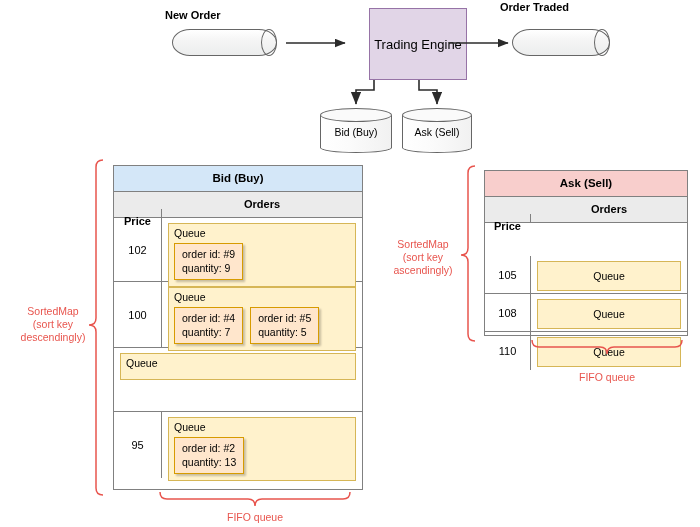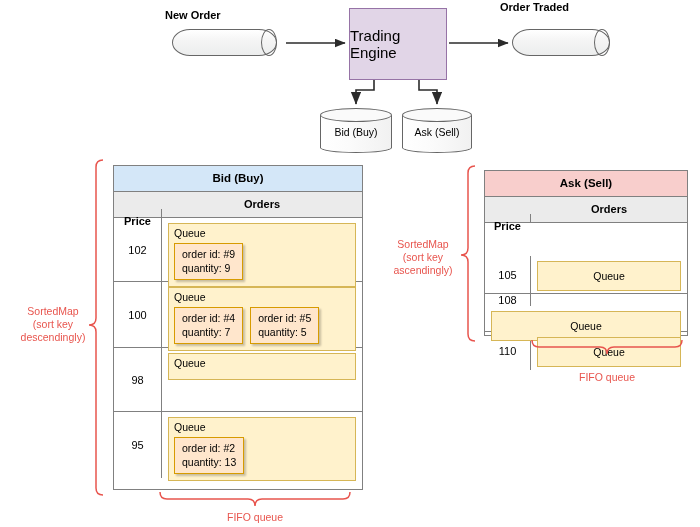--- a/index.html
+++ b/index.html
@@ -42,22 +42,23 @@
     box-sizing: border-box;
     background: transparent;
   }
   .engine-box {
     background: #e1d5e7;
     border: 1.3px solid #9673a6;
     box-sizing: border-box;
     display: flex;
     align-items: center;
     justify-content: center;
-    font-size: 15px;
+    font-size: 13px;
     color: #000;
+    margin-left: 20px;
   }
 
   
   .db {
     box-sizing: border-box;
     position: absolute;
   }
   .db .db-body {
     position: absolute;
     left: 0; right: 0;
@@ -261,21 +262,20 @@
           <div class="order-card">
             <div>order id: #5</div>
             <div>quantity: 5</div>
           </div>
         </div>
       </div>
     </div>
   </div>
 
   <div class="row" style="height:64px;">
-    <div class="cell-price" style="width:48px;">98</div>
     <div class="cell-orders">
       <div class="queue-box labelled">
         <div class="queue-label">Queue</div>
       </div>
     </div>
   </div>
 
   <div class="row last" style="height:66px;">
     <div class="cell-price" style="width:48px;">95</div>
     <div class="cell-orders">
@@ -299,21 +299,21 @@
     <div class="ch" style="flex:1;">Orders</div>
   </div>
 
   <div class="row" style="height:38px;margin-top:33px;">
     <div class="cell-price" style="width:46px;">105</div>
     <div class="cell-orders">
       <div class="queue-box centered">Queue</div>
     </div>
   </div>
 
-  <div class="row" style="height:38px;flex-direction:column;">
+  <div class="row" style="height:38px;">
     <div class="cell-price" style="width:46px;">108</div>
     <div class="cell-orders">
       <div class="queue-box centered">Queue</div>
     </div>
   </div>
 
   <div class="row last" style="height:38px;">
     <div class="cell-price" style="width:46px;">110</div>
     <div class="cell-orders">
       <div class="queue-box centered">Queue</div>

